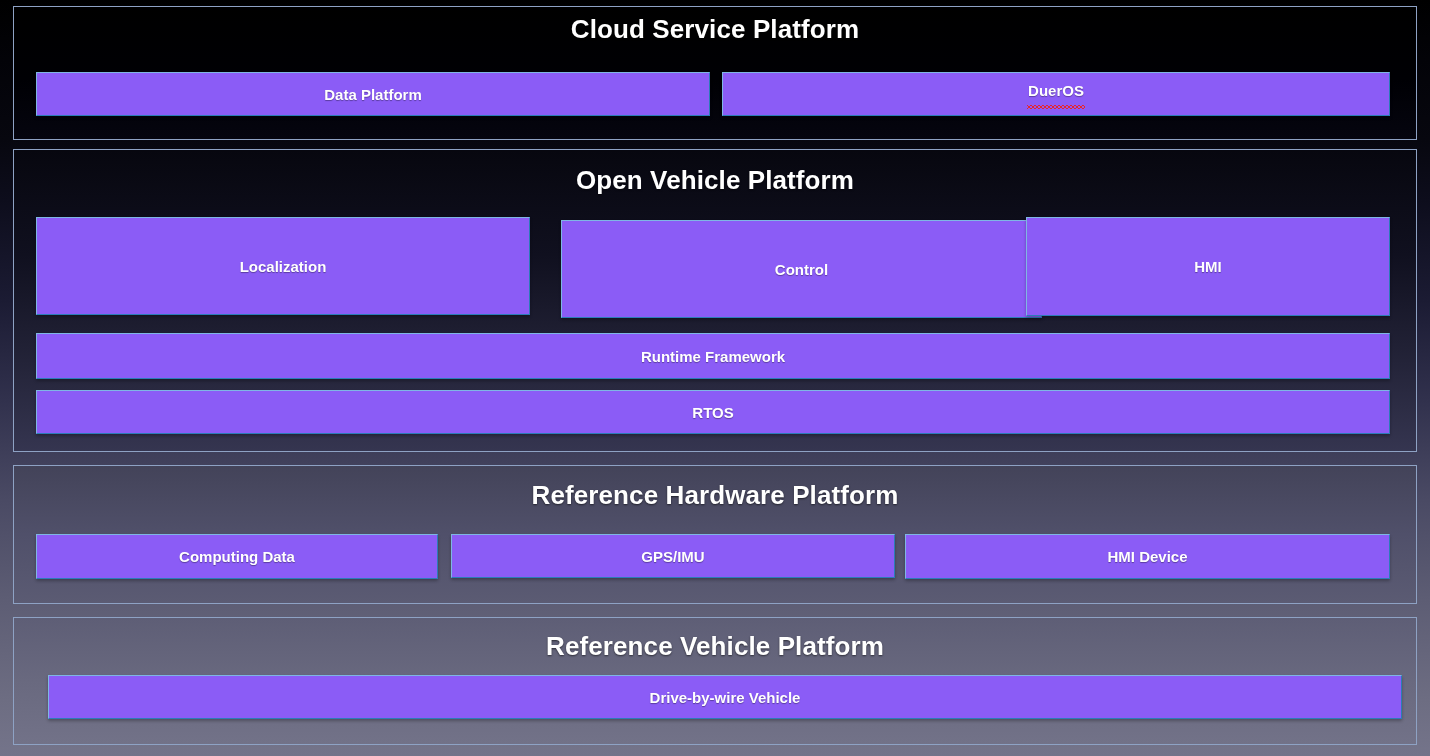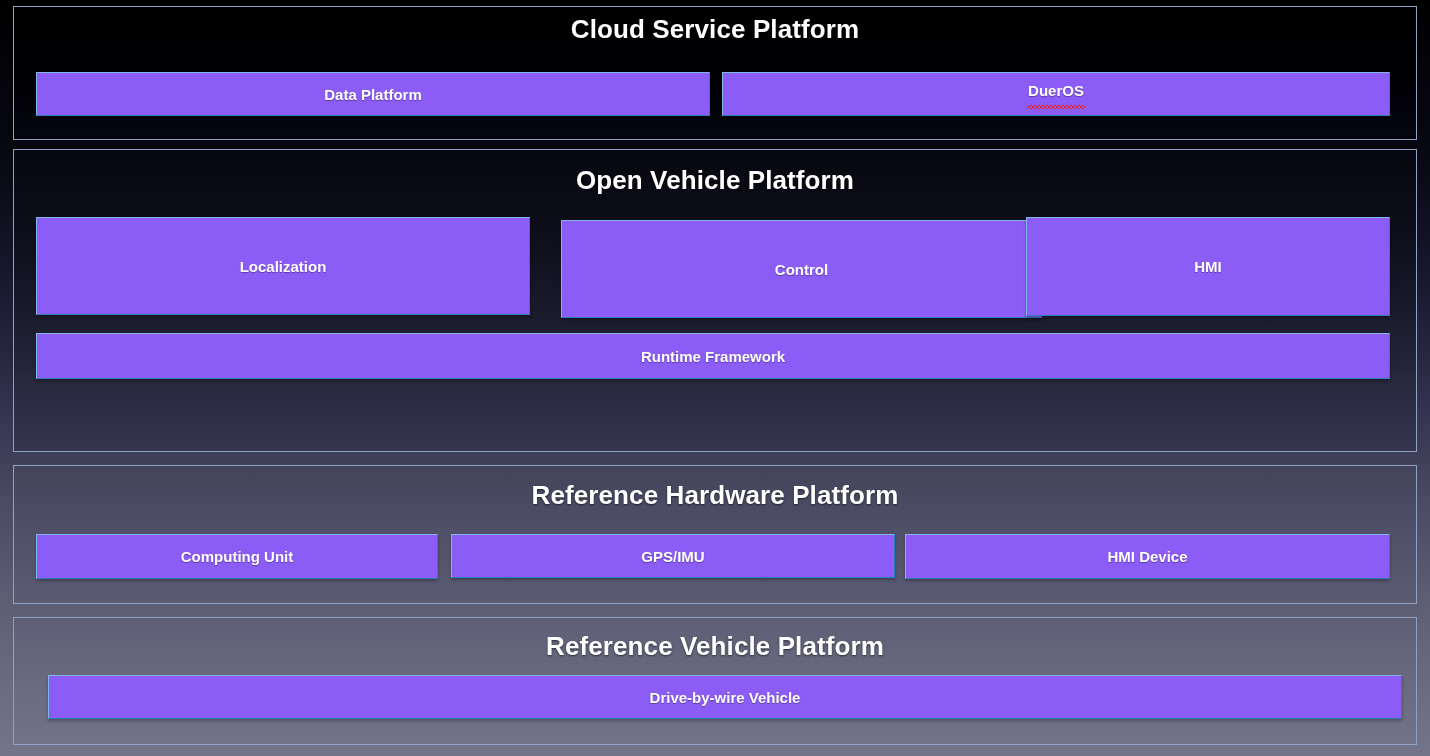--- a/index.html
+++ b/index.html
@@ -112,26 +112,29 @@
   </div>
   <div class="blk" style="left:537px; top:220px; width:481px; height:98px;margin-left:24px;">
     <span>Control</span>
   </div>
   <div class="blk" style="left:1026px; top:217px; width:364px; height:99px;">
     <span>HMI</span>
   </div>
   <div class="blk" style="left:36px; top:333px; width:1354px; height:46px;">
     <span>Runtime Framework</span>
   </div>
+  <div class="blk" style="left:36px; top:390px; width:1354px; height:44px;">
+    <span>RTOS</span>
+  </div>
 
   <div class="panel" style="left:13px; top:465px; width:1404px; height:139px; background:linear-gradient(180deg,#434359 0%, #50506a 50%, #5b5b73 100%);">
     <div class="panel-title" style="top:14px;">Reference Hardware Platform</div>
   </div>
   <div class="blk" style="left:36px; top:534px; width:402px; height:45px;">
-    <span>Computing Unit</span>
+    <span>Computing Data</span>
   </div>
   <div class="blk" style="left:451px; top:534px; width:444px; height:44px;">
     <span>GPS/IMU</span>
   </div>
   <div class="blk" style="left:905px; top:534px; width:485px; height:45px;">
     <span>HMI Device</span>
   </div>
 
   <div class="panel" style="left:13px; top:617px; width:1404px; height:128px; background:linear-gradient(180deg,#5e5e76 0%, #69697f 50%, #727288 100%);">
     <div class="panel-title" style="top:13px;">Reference Vehicle Platform</div>

